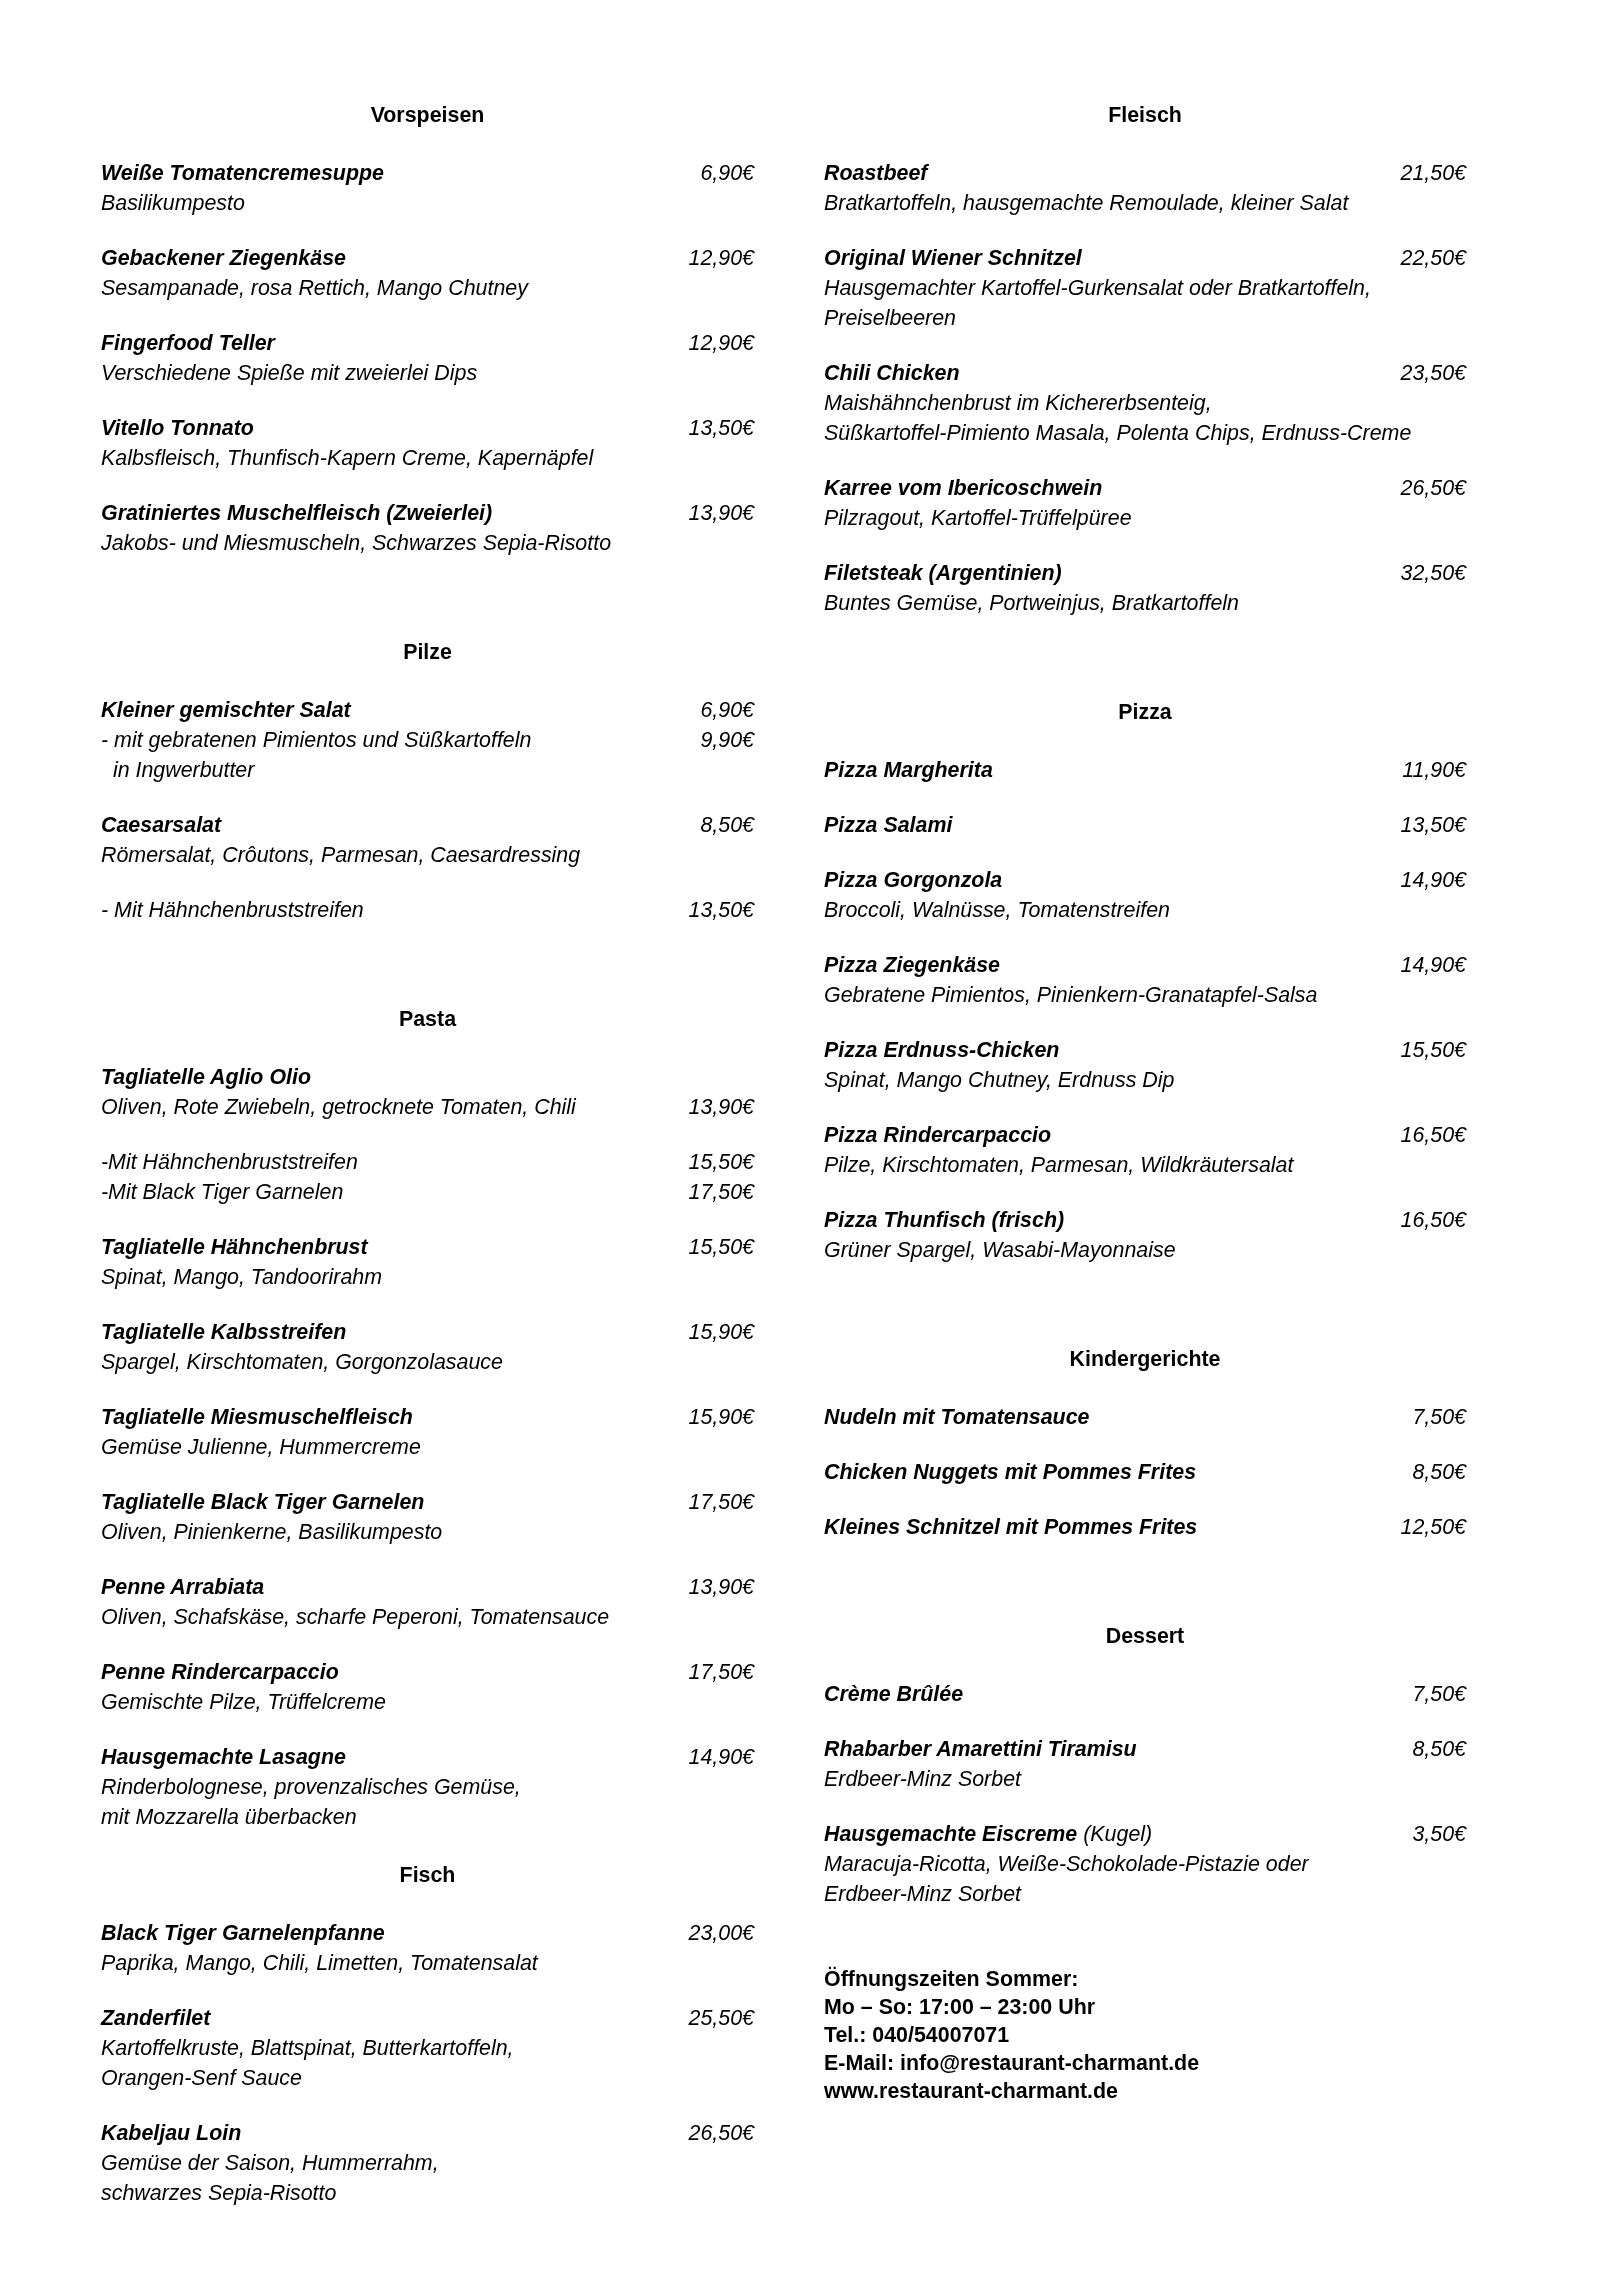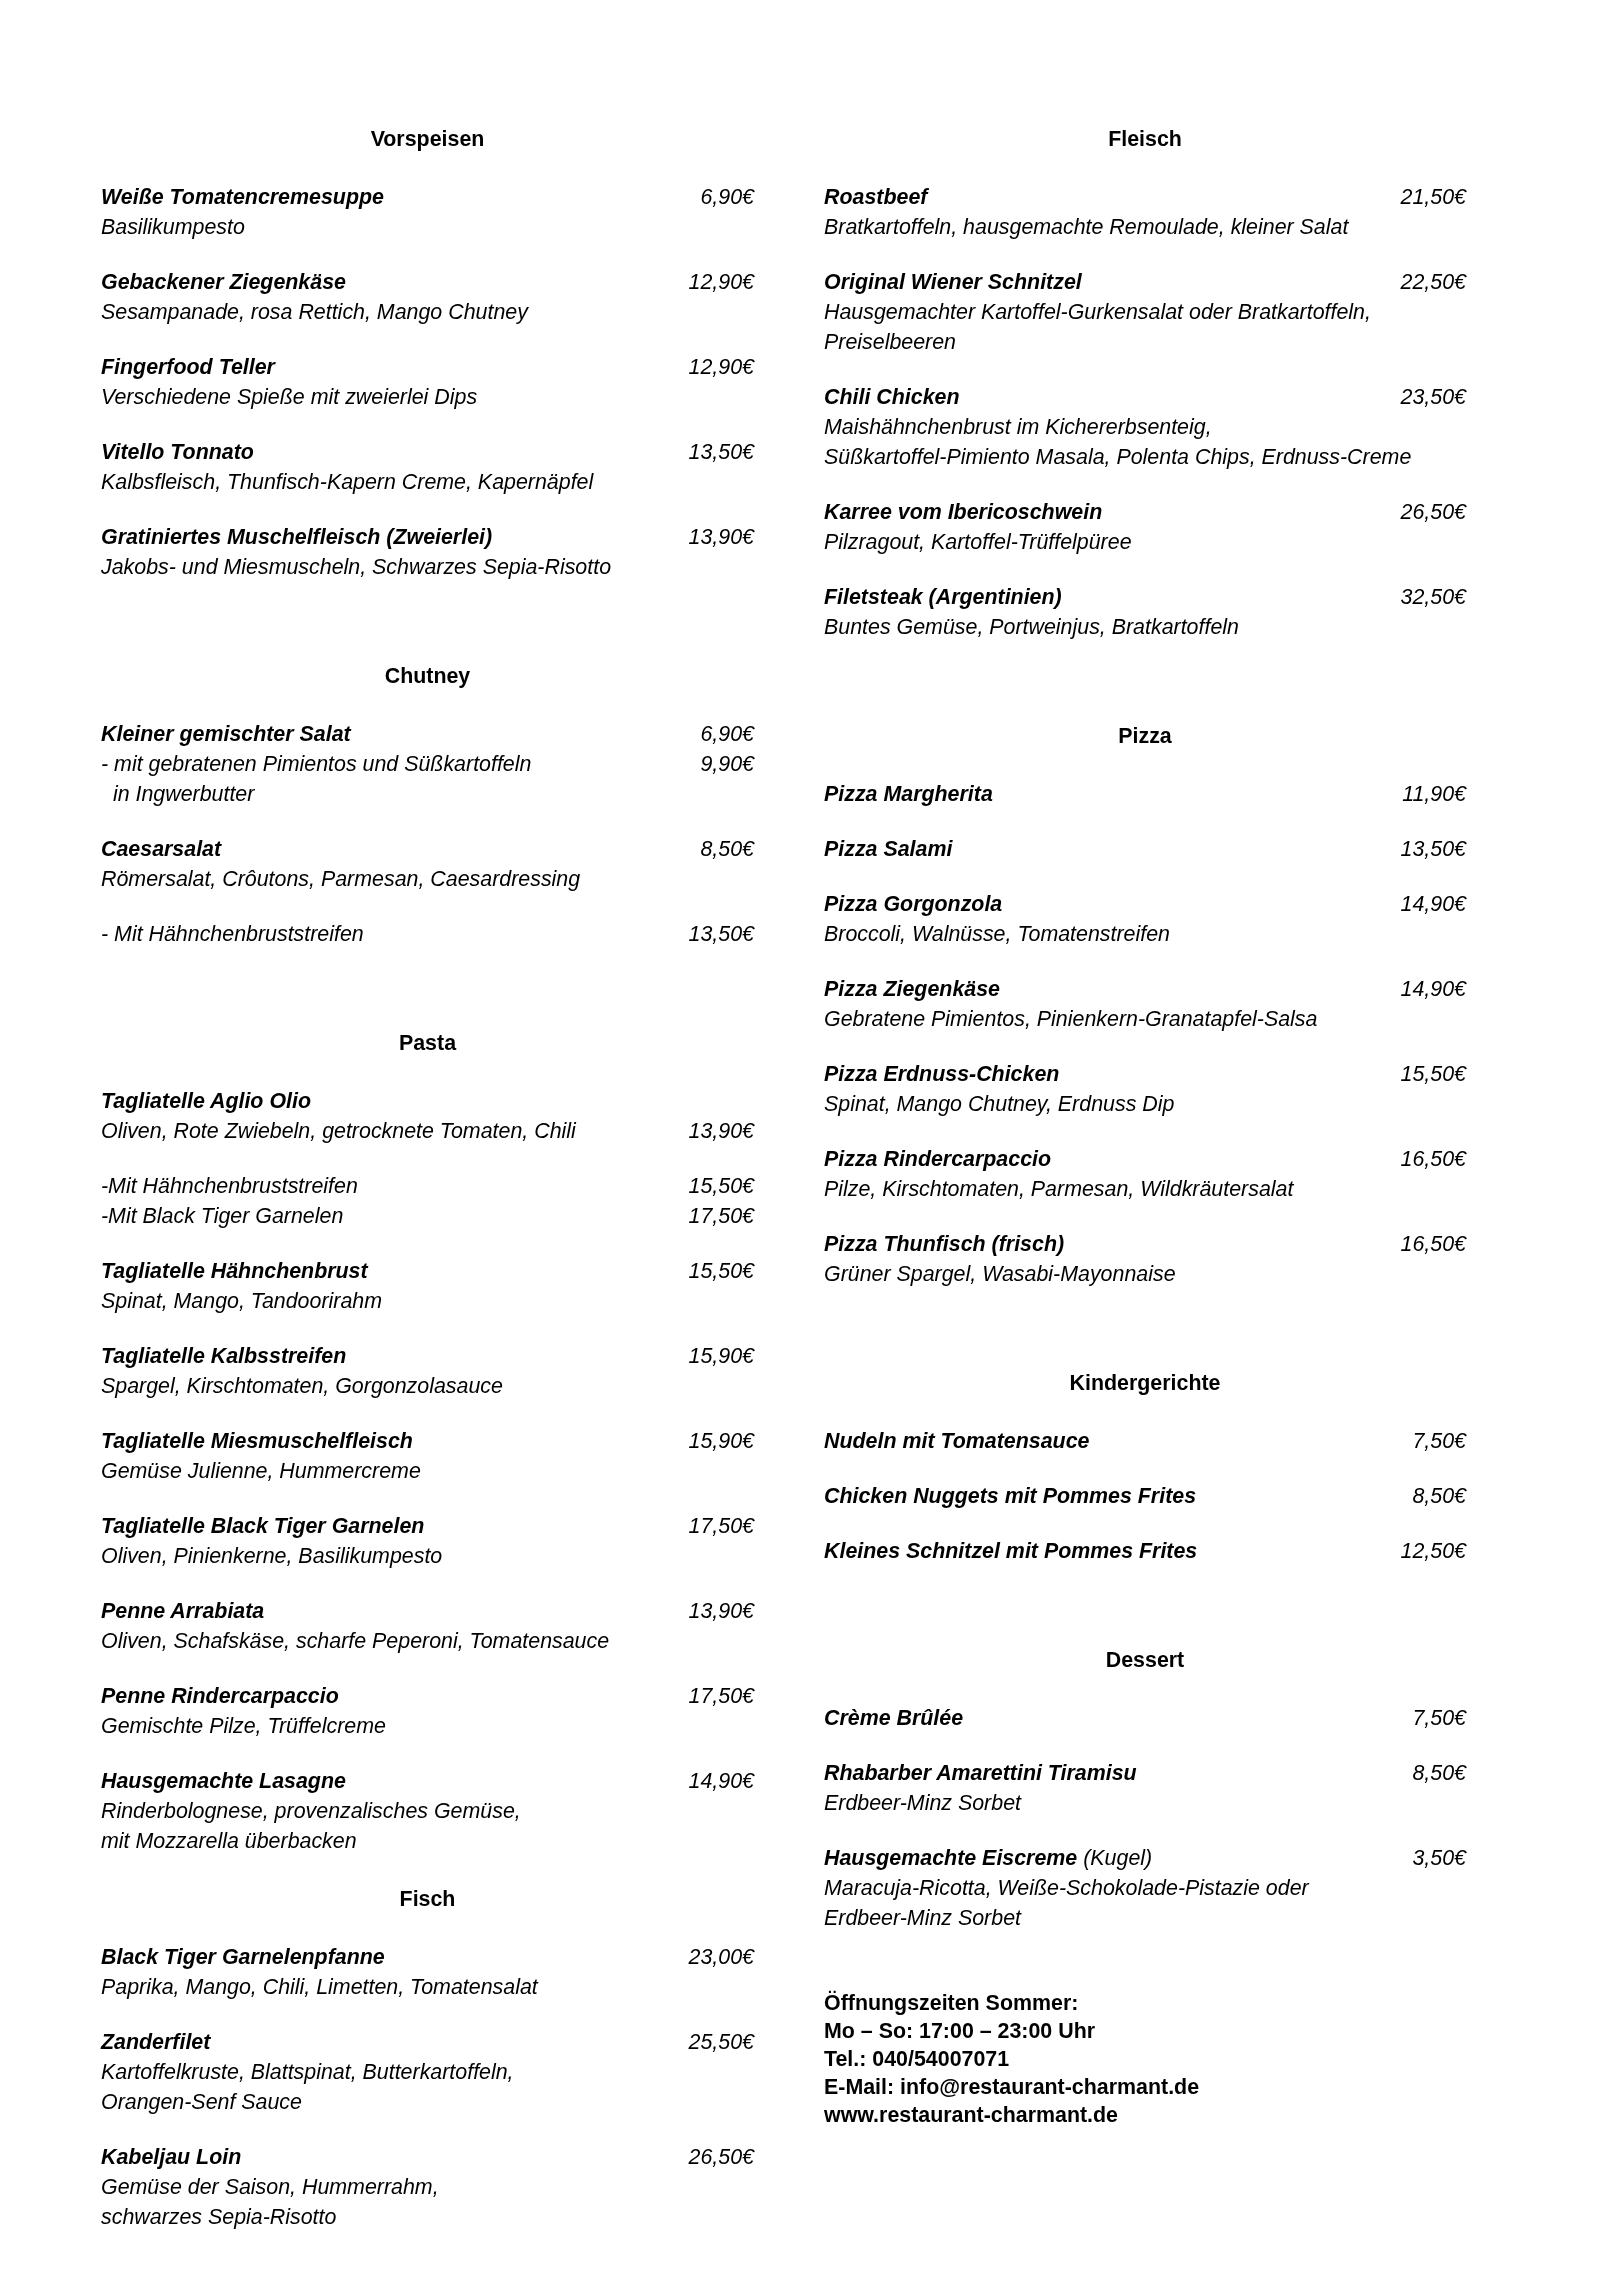--- a/index.html
+++ b/index.html
@@ -3,21 +3,21 @@
 <meta charset="utf-8">
 <style>
   html, body { margin: 0; padding: 0; }
   body {
     width: 1621px; height: 2295px;
     background: #ffffff; color: #000000;
     font-family: "Liberation Sans", sans-serif;
     font-size: 21.4px; line-height: 30px;
     overflow: hidden; position: relative;
   }
-  .col { position: absolute; top: 124px; }
+  .col { position: absolute; top: 100px; }
   .col-left  { left: 101px;  width: 653px; }
   .col-right { left: 824px; width: 642px; }
   .section-title {
     font-weight: 700; text-align: center;
     margin: 79px 0 28px 0;
   }
   .sections > .section:first-child .section-title { margin-top: 0; }
   .section.tight .section-title { margin-top: 28px; }
   .item { margin-bottom: 25px; font-style: italic; }
   .row { display: flex; align-items: baseline; }
@@ -89,21 +89,21 @@
               <span class="spacer"></span>
               <span class="price">13,90€</span>
             </div>
             <div class="row">
               <span class="desc">Jakobs- und Miesmuscheln, Schwarzes Sepia-Risotto</span>
               <span class="spacer"></span>
             </div>
           </div>
         </div>
         <div class="section">
-          <div class="section-title">Chutney</div>
+          <div class="section-title">Pilze</div>
           <div class="item">
             <div class="row">
               <span class="title">Kleiner gemischter Salat</span>
               <span class="spacer"></span>
               <span class="price">6,90€</span>
             </div>
             <div class="row">
               <span class="desc">- mit gebratenen Pimientos und Süßkartoffeln</span>
               <span class="spacer"></span>
               <span class="price">9,90€</span>

